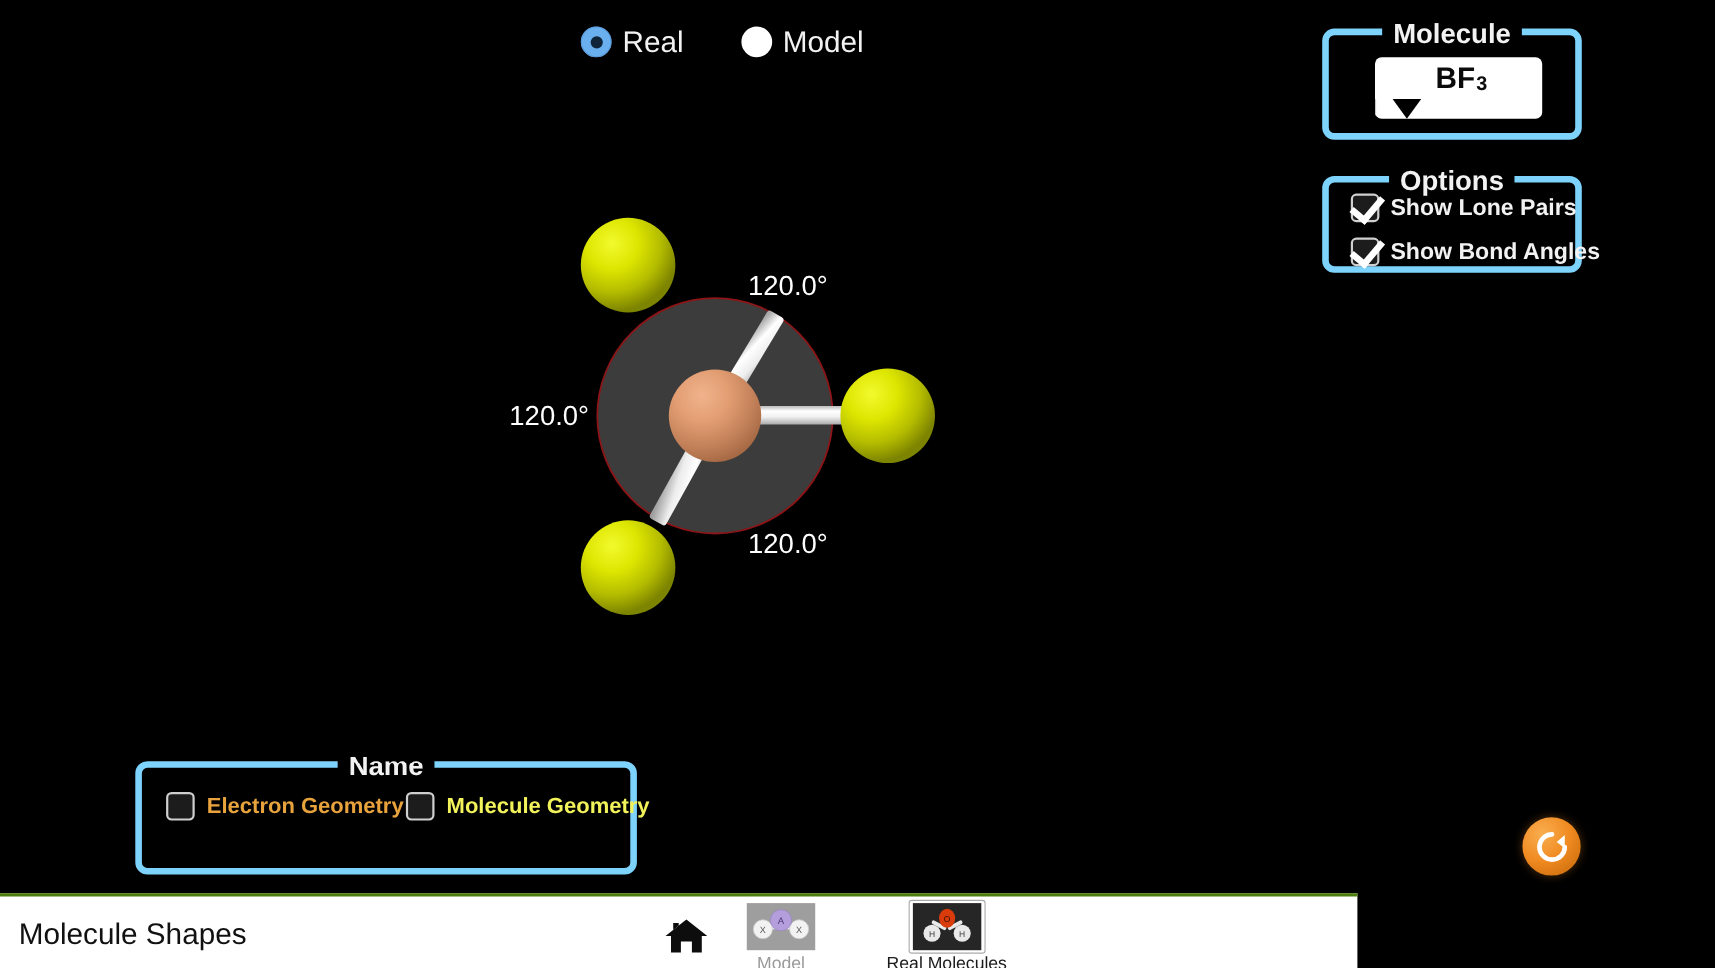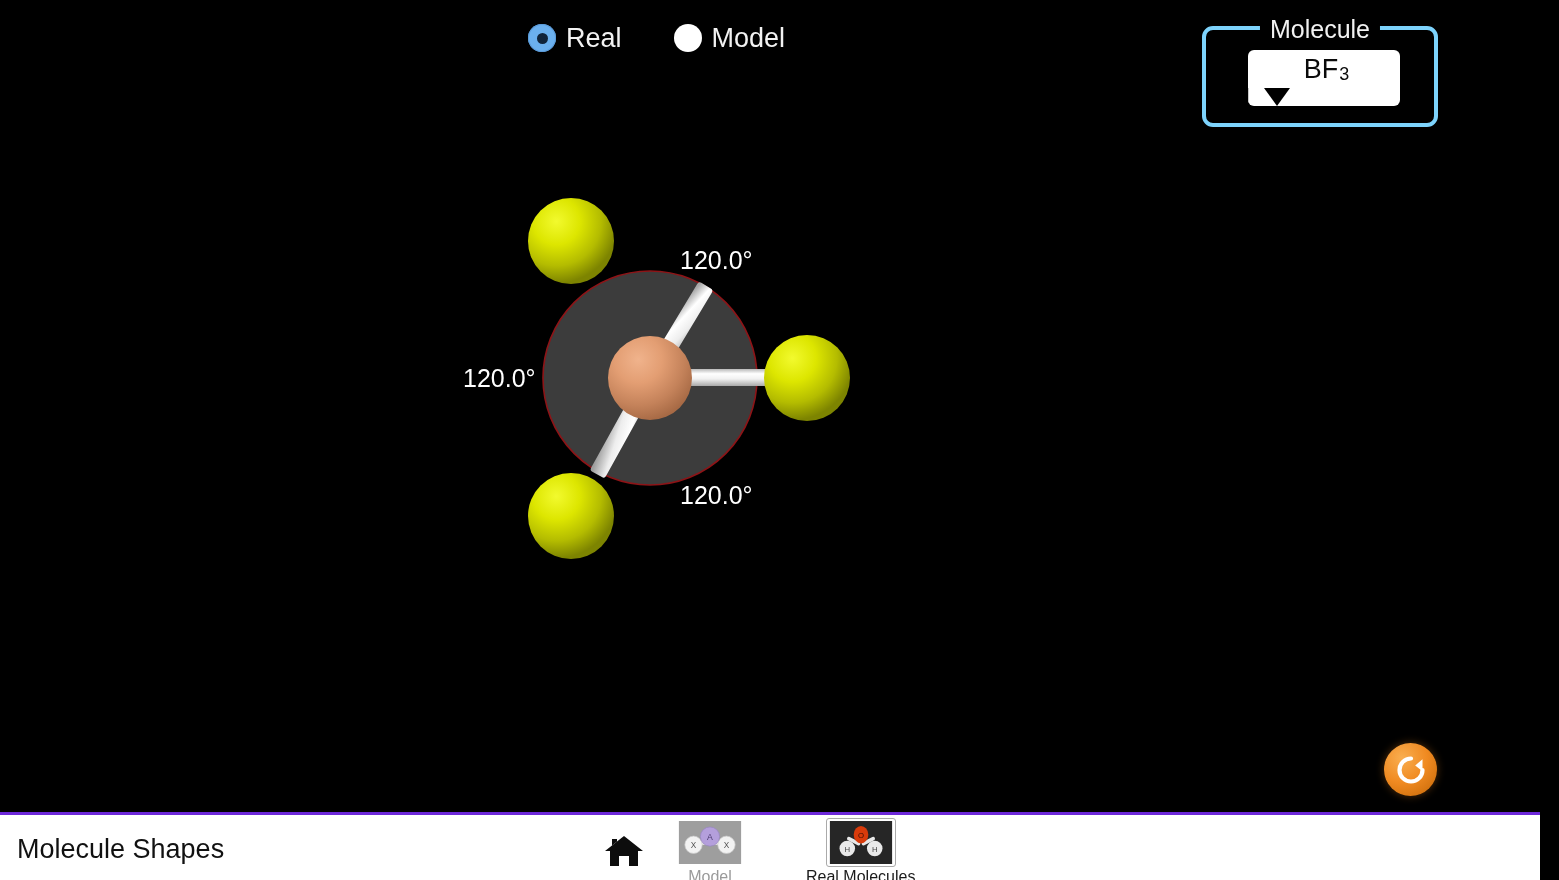--- a/index.html
+++ b/index.html
@@ -80,23 +80,24 @@
     white-space: nowrap;
     text-shadow: 0 0 3px #000, 0 0 3px #000;
   }
   #angle-label-0 { left: 250px; top: 96px; }
   #angle-label-1 { left: 33px; top: 214px; }
   #angle-label-2 { left: 250px; top: 331px; }
 
   
   .panel {
     position: absolute;
-    border: 4px solid #7dd3fc;
+    border: 6px solid #7dd3fc;
     border-radius: 11px;
     background: #000;
+    font-weight: bold;
   }
   .panel-title {
     position: absolute;
     top: -15px;
     left: 50%;
     transform: translateX(-50%);
     background: #000;
     padding: 0 10px;
     color: #f2f2f2;
     font-size: 25px;
@@ -215,23 +216,23 @@
     cursor: pointer;
     display: flex;
     align-items: center;
     justify-content: center;
   }
 
   
   #nav-bar {
     position: absolute;
     left: 0; top: 812px;
-    width: 1540px; height: 68px;
+    width: 1234px; height: 68px;
     background: #ffffff;
-    border-top: 3px solid #6d28d9;
+    border-top: 3px solid #4d7c0f;
   }
   #sim-title {
     position: absolute;
     left: 17px; top: 19px;
     color: #111;
     font-size: 27px;
     white-space: nowrap;
   }
   #home-button {
     position: absolute;
@@ -344,21 +345,43 @@
         <div id="molecule-combo-value">
           <span>BF</span>
             <sub>3</sub>
         </div>
         <div id="molecule-combo-arrow">
           <span class="caret-down"></span>
         </div>
       </div>
     </div>
 
-
+    <div class="panel" id="options-panel">
+      <span class="panel-title">Options</span>
+      <div class="checkbox-row" id="opt-lone-pairs">
+        <span class="cb-box checked"></span>
+        <span class="cb-label">Show Lone Pairs</span>
+      </div>
+      <div class="checkbox-row" id="opt-bond-angles">
+        <span class="cb-box checked"></span>
+        <span class="cb-label">Show Bond Angles</span>
+      </div>
+    </div>
+
+    <div class="panel" id="name-panel">
+      <span class="panel-title">Name</span>
+      <div class="name-row" id="name-electron">
+        <span class="cb-box"></span>
+        <span class="name-label" style="color:#e8a33d">Electron Geometry</span>
+      </div>
+      <div class="name-row" id="name-molecule">
+        <span class="cb-box"></span>
+        <span class="name-label" style="color:#f2f25a">Molecule Geometry</span>
+      </div>
+    </div>
 
     <div id="reset-all-button">
       <svg width="34" height="34" viewBox="0 0 34 34">
         <path d="M17 5.5 A11.5 11.5 0 1 0 28.5 17" fill="none" stroke="#ffffff" stroke-width="4.2" stroke-linecap="round"></path>
         <polygon points="28.5,6.2 28.5,18.2 21.2,12.4" fill="#ffffff"></polygon>
       </svg>
     </div>
   </div>
 
   <div id="nav-bar">

